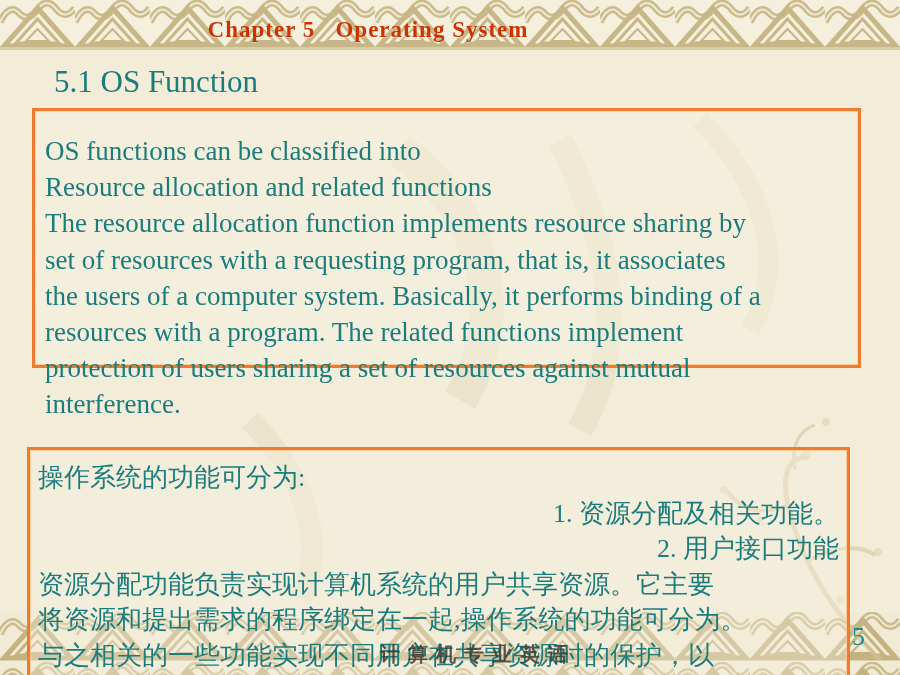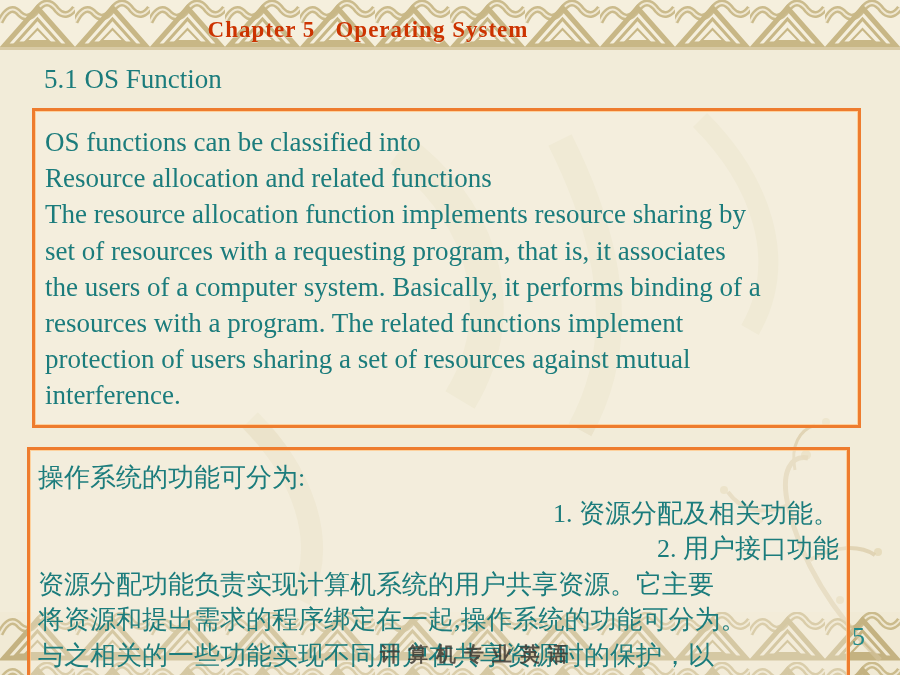--- a/index.html
+++ b/index.html
@@ -21,31 +21,31 @@
   .band{position:absolute;left:0;width:900px;height:50px;z-index:1;}
   .band.top{top:0;}
   .band.bottom{top:612px;height:63px;}
   .watermarks{position:absolute;left:0;top:0;width:900px;height:675px;z-index:2;pointer-events:none;}
   .chapter-title{
     position:absolute;left:0;top:17px;width:736px;text-align:center;
     color:var(--title-red);font-size:23px;font-weight:bold;letter-spacing:1px;
     white-space:pre;z-index:5;text-shadow:0 1px 0 rgba(255,255,255,.35);
   }
   .section-heading{
-    position:absolute;left:44px;top:64px;
-    color:var(--teal);font-size:27px;z-index:5;
+    position:absolute;left:54px;top:64px;
+    color:var(--teal);font-size:31px;z-index:5;
   }
   .text-box{
     position:absolute;border:3px solid var(--border-orange);
     box-shadow:inset 0 0 0 1px rgba(255,200,140,.8);
     z-index:4;box-sizing:border-box;
   }
   .box-english{
-    left:32px;top:108px;width:829px;height:320px;
-    padding:13px 10px;background:rgba(247,241,227,.45);
+    left:32px;top:108px;width:829px;height:260px;
+    padding:22px 10px;background:rgba(247,241,227,.45);
   }
   .box-chinese{
     left:27px;top:447px;width:823px;height:300px;
     padding:10px 8px;background:rgba(247,241,227,.35);
   }
   .en-line{
     color:var(--teal);font-size:27px;line-height:36.2px;white-space:pre;
   }
   .zh-line{
     color:var(--teal);font-size:26px;line-height:35.6px;white-space:pre;

